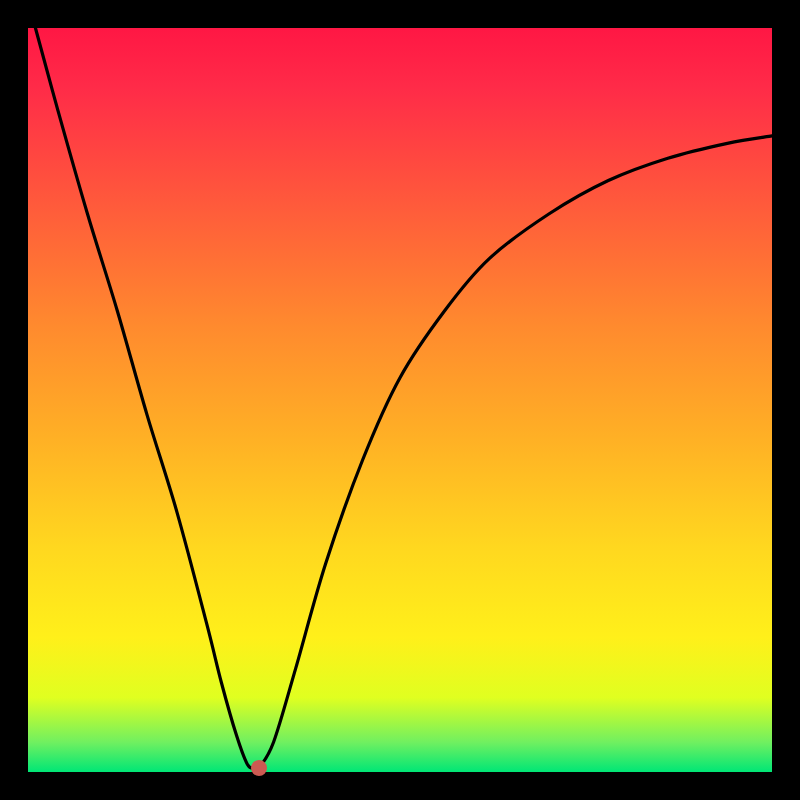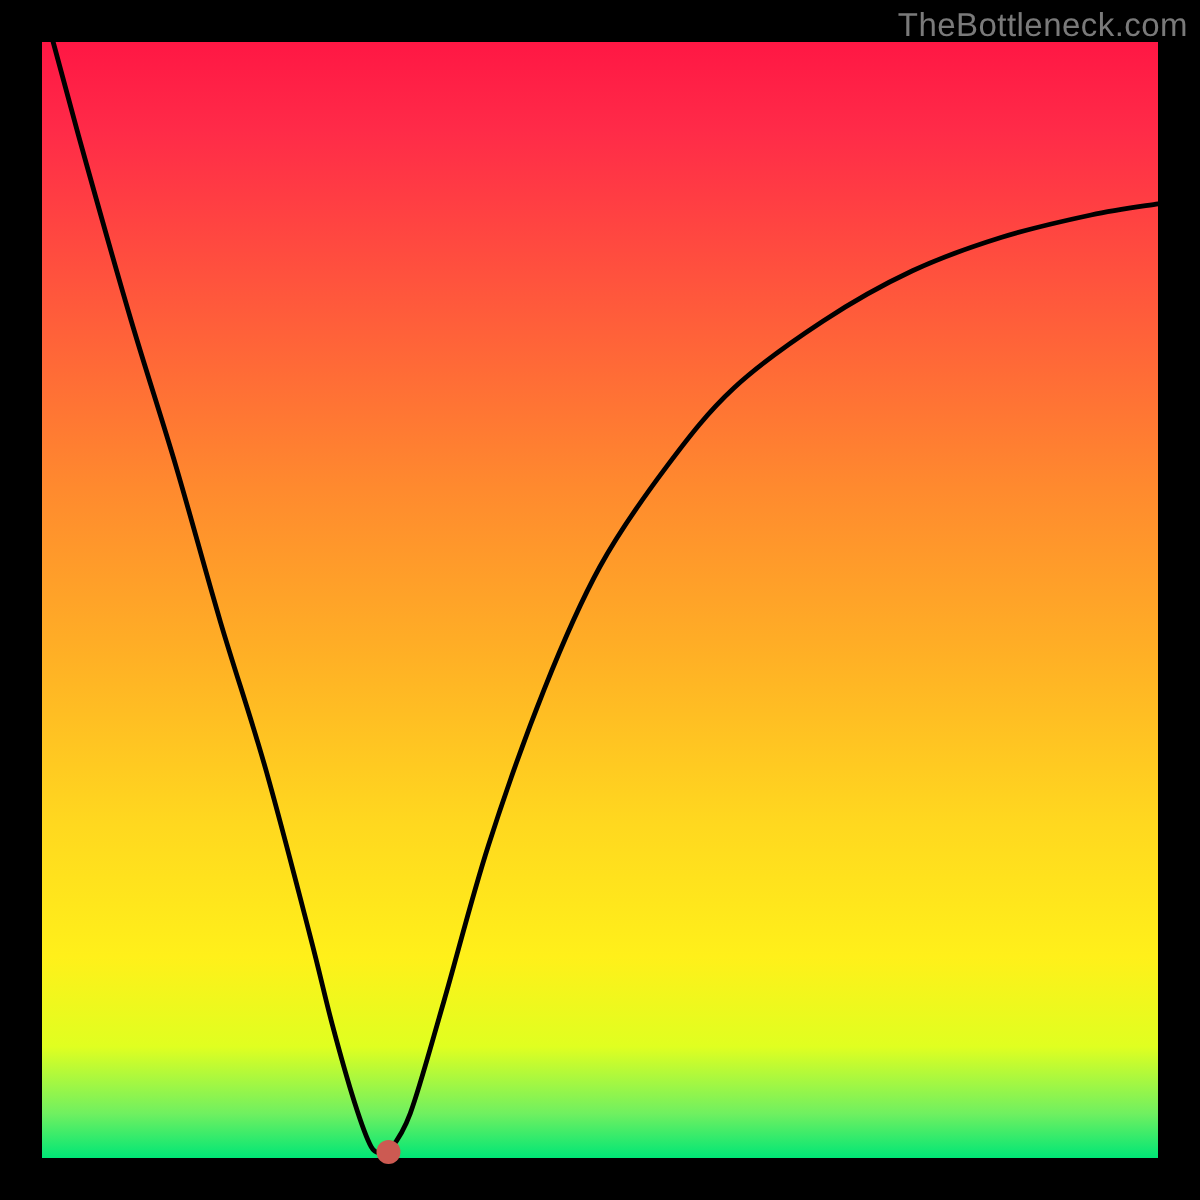--- a/index.html
+++ b/index.html
@@ -72,14 +72,13 @@
 
 <div class="frame">
   <div class="plot-area"></div>
 
   <svg class="curve" viewBox="0 0 744 744" preserveAspectRatio="none">
     <path id="curve-path" fill="none" stroke="#000" stroke-width="3.2" stroke-linecap="round" stroke-linejoin="round" d="M 7.44 0.00 C 11.16 13.64, 21.08 50.84, 29.76 81.84 C 38.44 112.84, 49.60 152.52, 59.52 186.00 C 69.44 219.48, 79.36 249.24, 89.28 282.72 C 99.20 316.20, 109.12 353.40, 119.04 386.88 C 128.96 420.36, 138.88 448.88, 148.80 483.60 C 158.72 518.32, 171.12 566.68, 178.56 595.20 C 186.00 623.72, 188.48 636.12, 193.44 654.72 C 198.40 673.32, 203.98 693.16, 208.32 706.80 C 212.66 720.44, 216.38 730.98, 219.48 736.56 C 222.58 742.14, 225.06 739.66, 226.92 740.28 C 228.78 740.90, 227.54 744.62, 230.64 740.28 C 233.74 735.94, 239.32 730.98, 245.52 714.24 C 251.72 697.50, 259.16 669.60, 267.84 639.84 C 276.52 610.08, 286.44 570.40, 297.60 535.68 C 308.76 500.96, 322.40 462.52, 334.80 431.52 C 347.20 400.52, 358.36 374.48, 372.00 349.68 C 385.64 324.88, 401.76 302.56, 416.64 282.72 C 431.52 262.88, 443.92 246.76, 461.28 230.64 C 478.64 214.52, 500.96 199.02, 520.80 186.00 C 540.64 172.98, 560.48 161.82, 580.32 152.52 C 600.16 143.22, 620.00 136.40, 639.84 130.20 C 659.68 124.00, 682.00 119.04, 699.36 115.32 C 716.72 111.60, 736.56 109.12, 744.00 107.88"></path>
   </svg>
 
   <div class="dot" id="marker-dot" style="left: 258.64px; top: 768.28px; background: rgb(204, 90, 82);"></div>
 
-  <div class="watermark">TheBottleneck.com</div>
 </div>
 
 </body></html>

